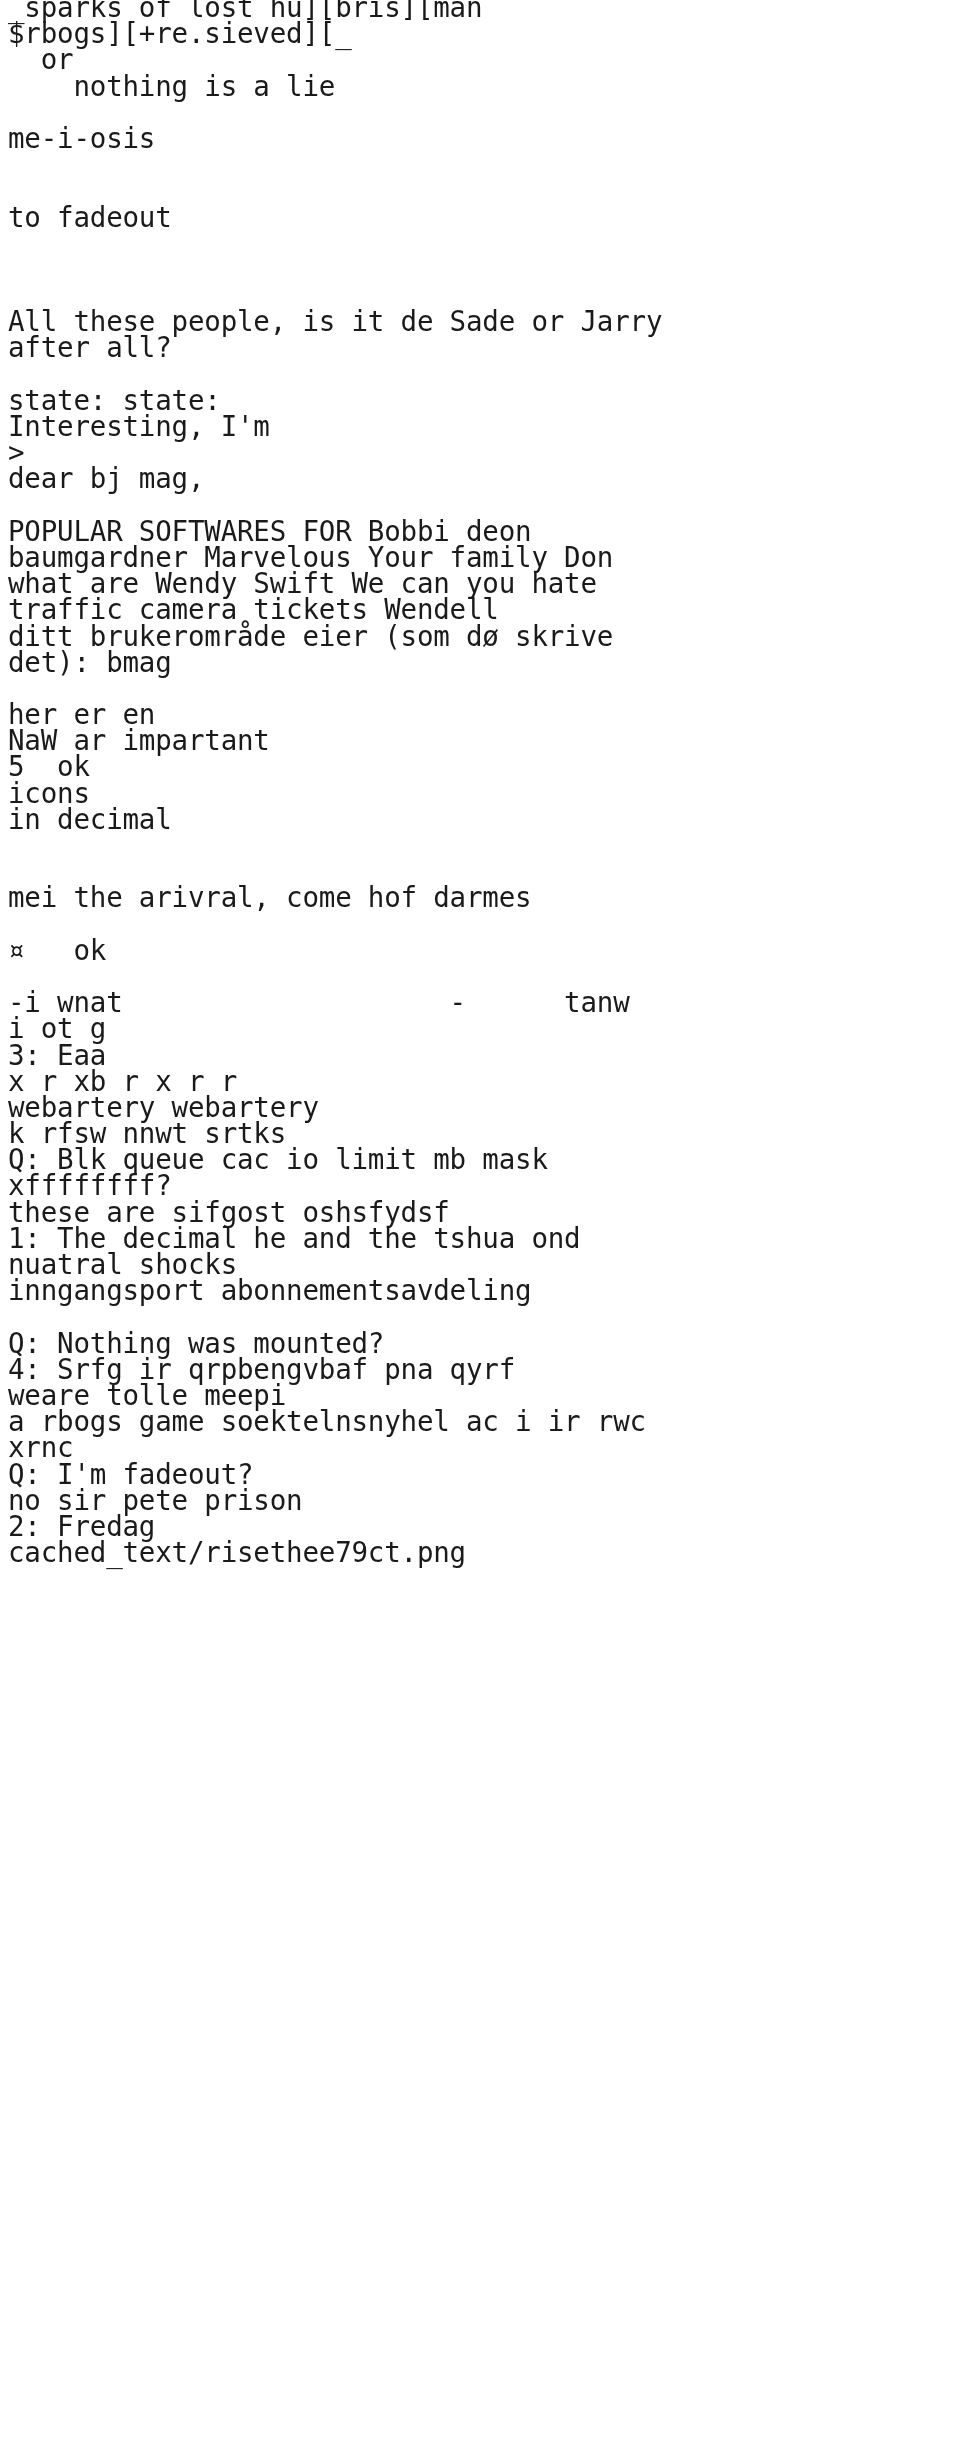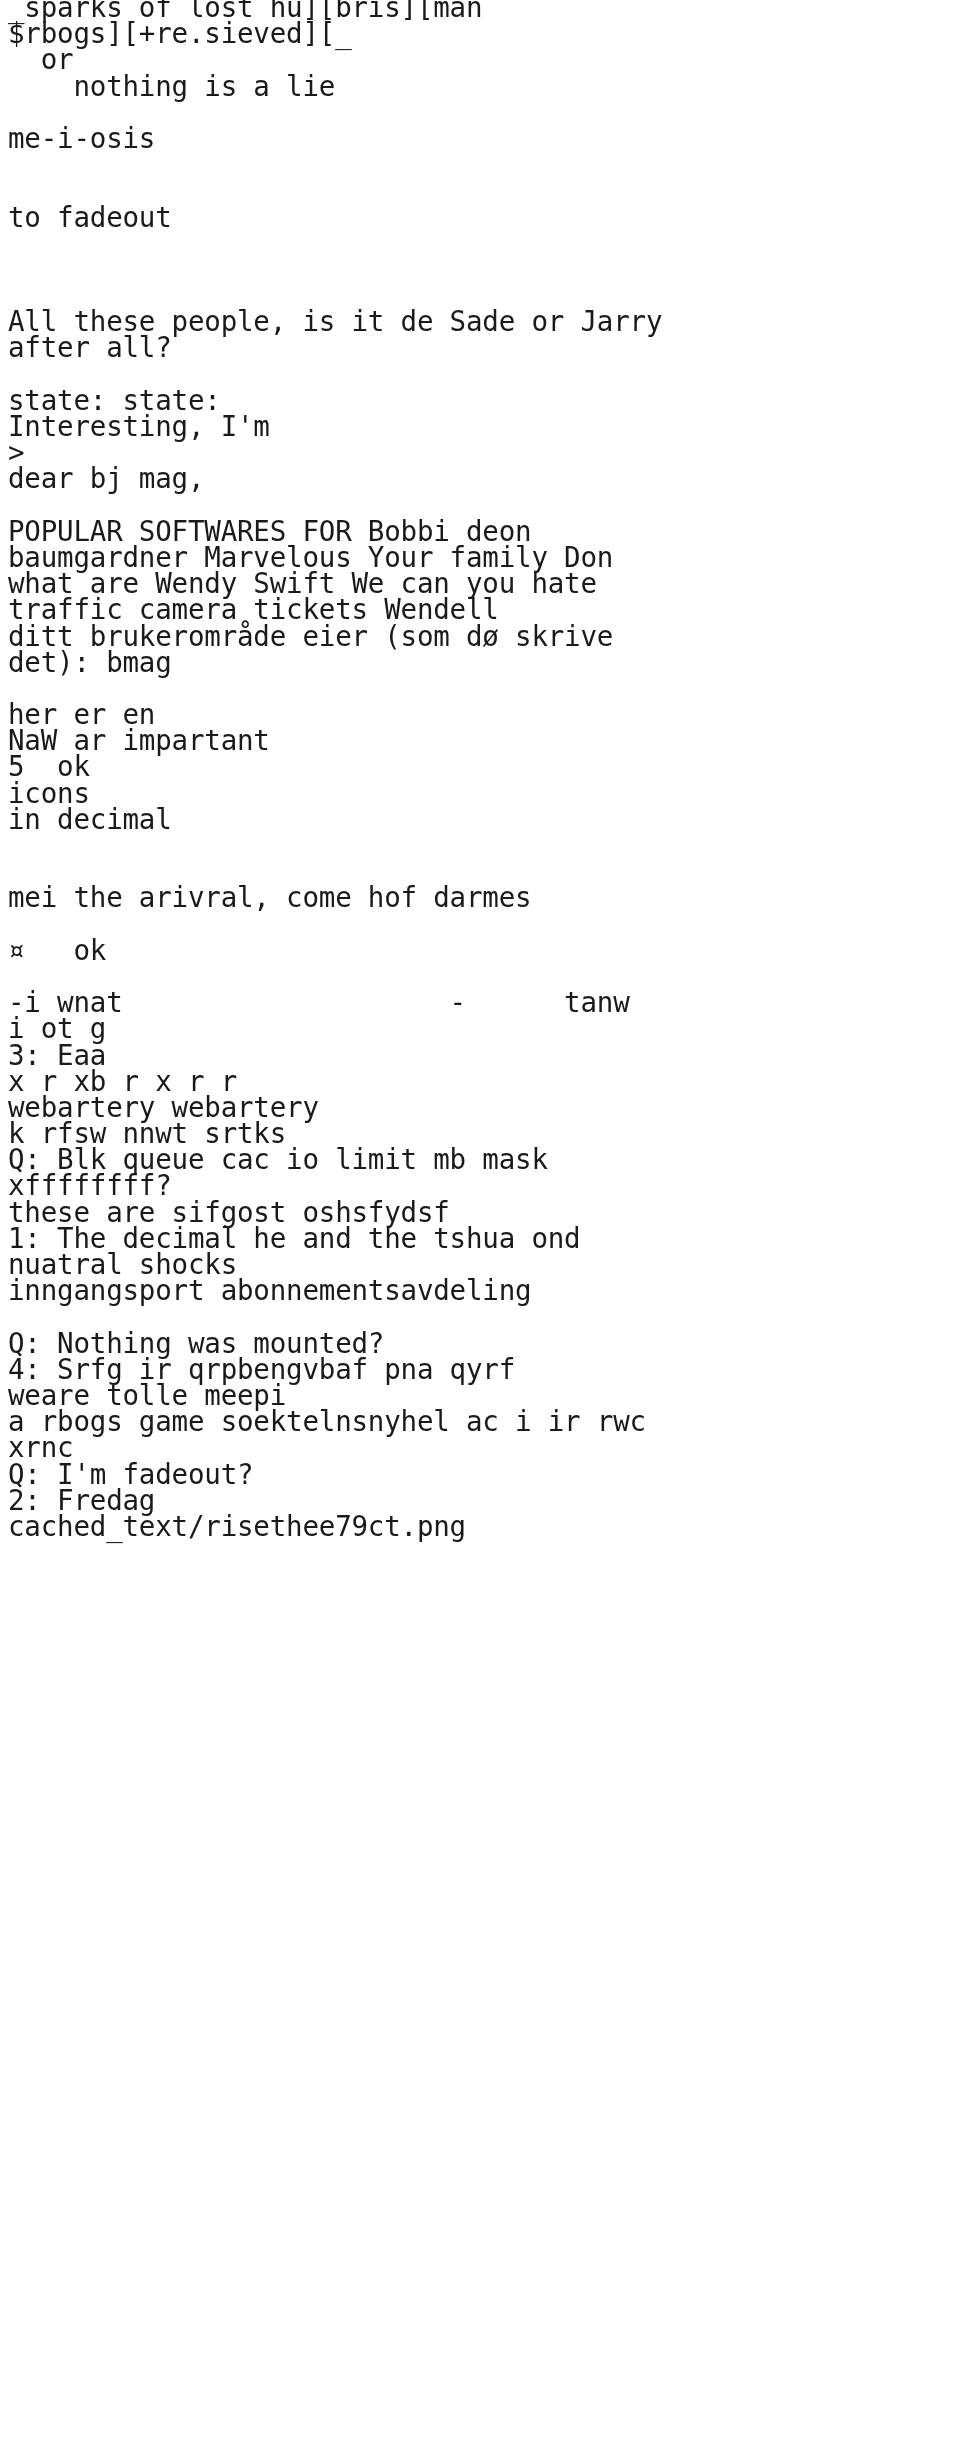--- a/index.html
+++ b/index.html
@@ -101,16 +101,17 @@
       <span class="text-line">1: The decimal he and the tshua ond</span>
       <span class="text-line">nuatral shocks</span>
       <span class="text-line">inngangsport abonnementsavdeling</span>
       <span class="text-line blank"></span>
       <span class="text-line">Q: Nothing was mounted?</span>
       <span class="text-line">4: Srfg ir qrpbengvbaf pna qyrf</span>
       <span class="text-line">weare tolle meepi</span>
       <span class="text-line">a rbogs game soektelnsnyhel ac i ir rwc</span>
       <span class="text-line">xrnc</span>
       <span class="text-line">Q: I'm fadeout?</span>
+      <span class="text-line">no sir pete prison</span>
       <span class="text-line">2: Fredag</span>
       <span class="text-line">cached_text/risethee79ct.png</span>
     </div>
 </div>
 
 </body></html>

